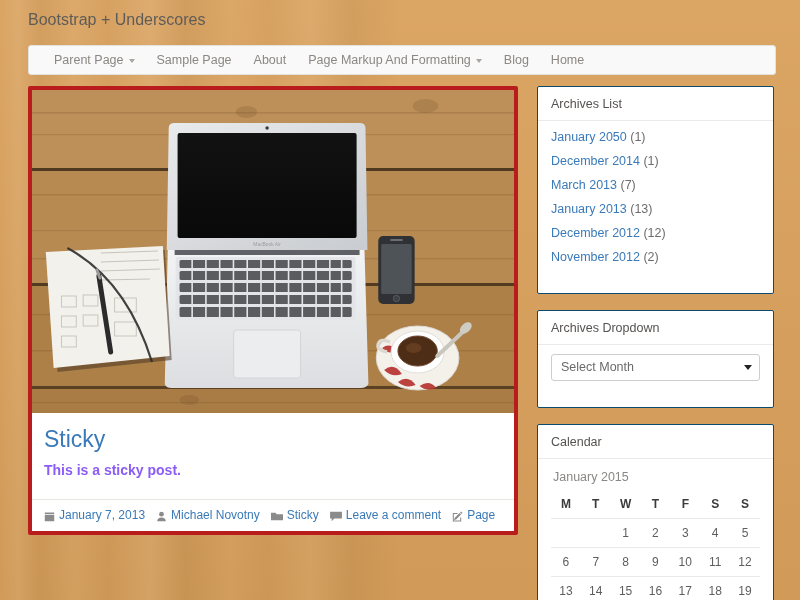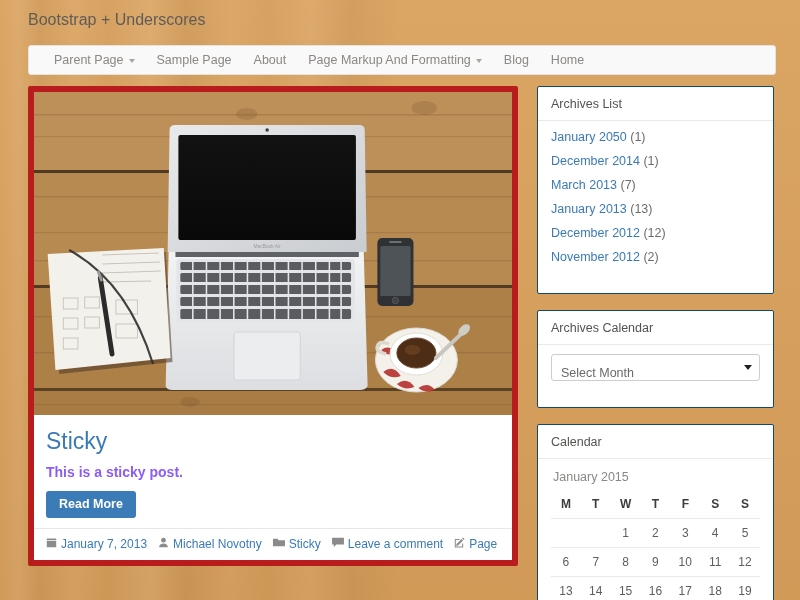--- a/index.html
+++ b/index.html
@@ -78,21 +78,21 @@
     display: flex;
     margin: 11px 24px 0 28px;
     align-items: flex-start;
   }
   .content-col { width: 490px; flex: 0 0 490px; }
   .sidebar-col { width: 237px; flex: 0 0 237px; margin-left: 19px; }
 
   
   .post-card {
     background: #ffffff;
-    border: 6px solid #b91c1c;
+    border: 4px solid #b91c1c;
     border-radius: 2px;
   }
   .featured-image {
     width: 100%;
     height: 323px;
     display: block;
     position: relative;
     overflow: hidden;
     background: #a87b48;
   }
@@ -130,21 +130,21 @@
     padding: 8px 12px 9px 12px;
     font-size: 12px;
     color: #3a7ab8;
     display: flex;
     align-items: center;
     flex-wrap: nowrap;
     white-space: nowrap;
   }
   .meta-item {
     display: inline-flex;
-    align-items: flex-start;
+    align-items: flex-end;
     margin-right: 11px;
     color: #3a7ab8;
     text-decoration: none;
     cursor: pointer;
   }
   .meta-item:last-child { margin-right: 0; }
   .meta-icon {
     display: inline-block;
     margin-right: 4px;
     line-height: 0;
@@ -179,21 +179,21 @@
     height: 27px;
     border: 1px solid #cfcdc9;
     border-radius: 3px;
     background: #ffffff;
     font-family: inherit;
     font-size: 12.5px;
     color: #6a6a6a;
     padding: 0 22px 0 9px;
     position: relative;
     display: flex;
-    align-items: flex-end;
+    align-items: center;
     cursor: pointer;
   }
   .select-wrap { position: relative; }
   .select-arrow {
     position: absolute;
     right: 8px; top: 11px;
     width: 0; height: 0;
     border-left: 4px solid transparent;
     border-right: 4px solid transparent;
     border-top: 5px solid #222;
@@ -379,21 +379,20 @@
               <path d="M364 252 q-10 -4 -12 2 q-2 6 9 8" stroke="#dcd8d0" stroke-width="3.5" fill="none"></path>
               <path d="M412 266 L440 240" stroke="#c9c6bf" stroke-width="4" stroke-linecap="round"></path>
               <ellipse cx="441" cy="238" rx="7" ry="4.5" fill="#cfccc5" transform="rotate(-42 441 238)"></ellipse>
             </g>
           </svg>
         </div>
 
         <div class="post-body">
           <h2 class="post-title">Sticky</h2>
           <p class="post-excerpt">This is a sticky post.</p>
-          <button class="btn-readmore">Read More</button>
         </div>
 
         <div class="post-meta">
           <a class="meta-item">
             <span class="meta-icon">
               <svg width="11" height="11" viewBox="0 0 14 14">
                   <path d="M1 2h12v2H1zM1 5h12v8H1zm2 2h2v2H3zm3 0h2v2H6zm3 0h2v2H9zM3 10h2v2H3zm3 0h2v2H6zm3 0h2v2H9z"></path>
                 </svg>
             </span>
             <span>January 7, 2013</span>
@@ -448,21 +447,21 @@
             <li><a class="arch-link">December 2014</a> <span class="arch-count">(1)</span></li>
             <li><a class="arch-link">March 2013</a> <span class="arch-count">(7)</span></li>
             <li><a class="arch-link">January 2013</a> <span class="arch-count">(13)</span></li>
             <li><a class="arch-link">December 2012</a> <span class="arch-count">(12)</span></li>
             <li><a class="arch-link">November 2012</a> <span class="arch-count">(2)</span></li>
           </ul>
         </div>
       </section>
 
       <section class="widget">
-        <h3 class="widget-title">Archives Calendar</h3>
+        <h3 class="widget-title">Archives Dropdown</h3>
         <div class="widget-body">
           <div class="select-wrap">
             <div class="select-box">
               <span>Select Month</span>
             </div>
             <span class="select-arrow"></span>
           </div>
         </div>
       </section>
 

